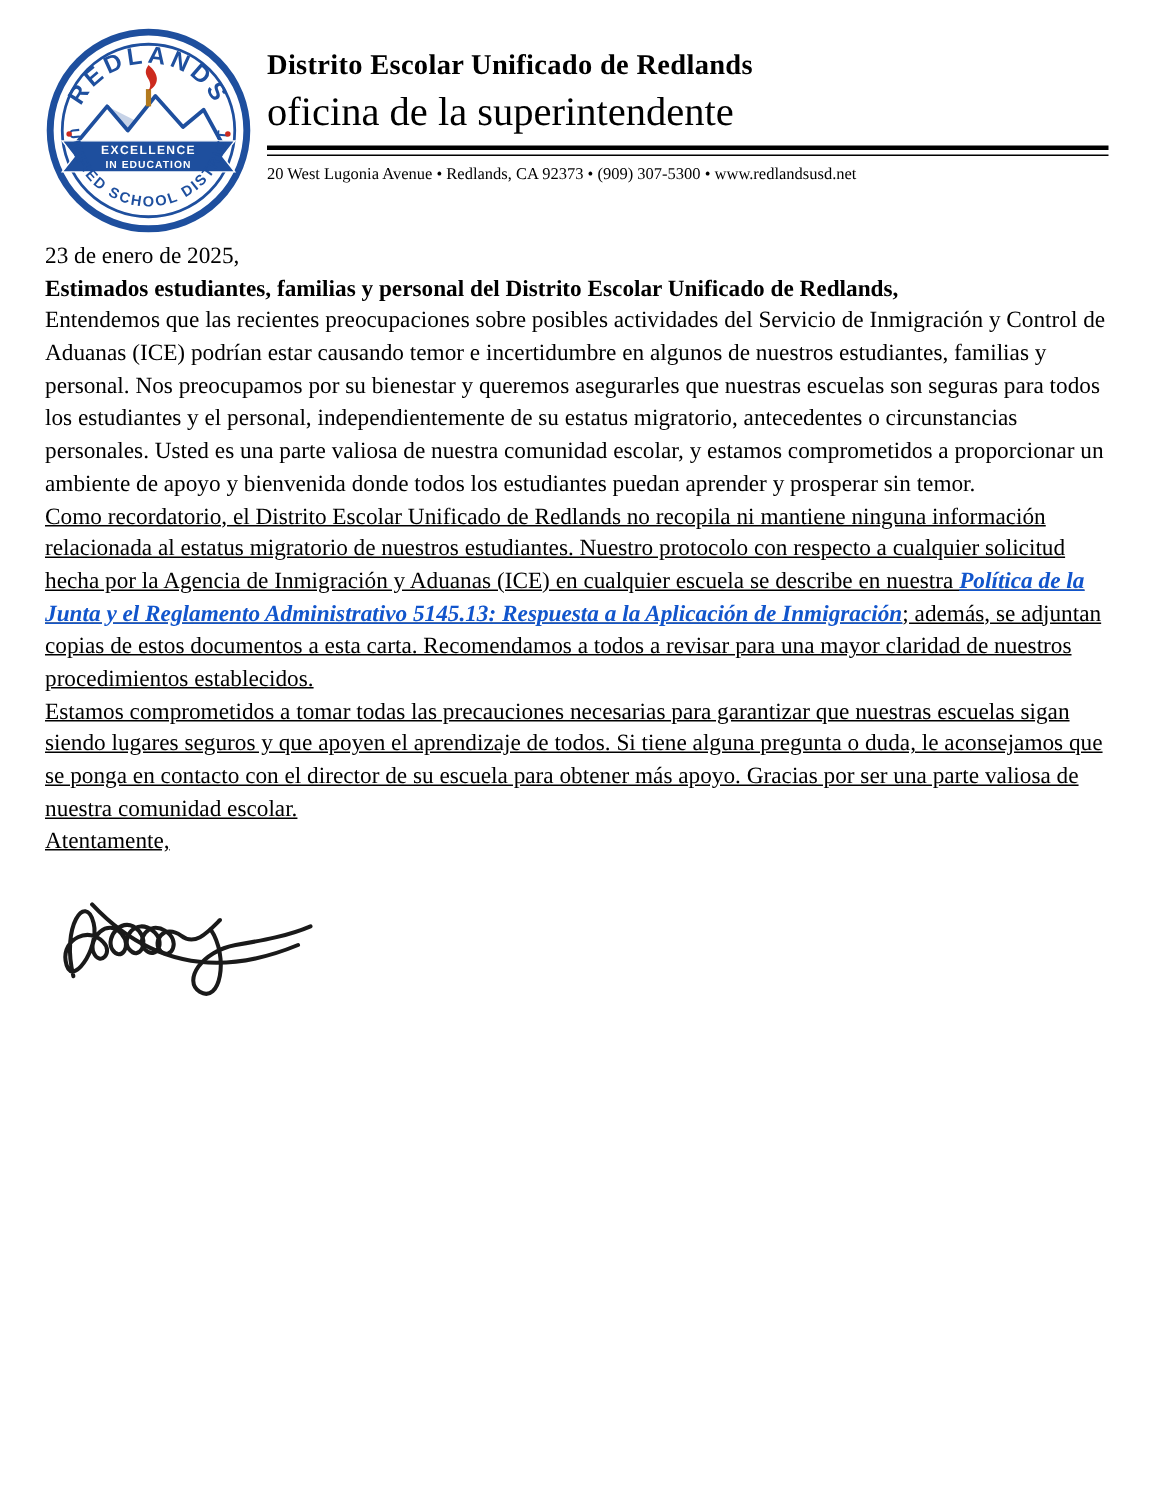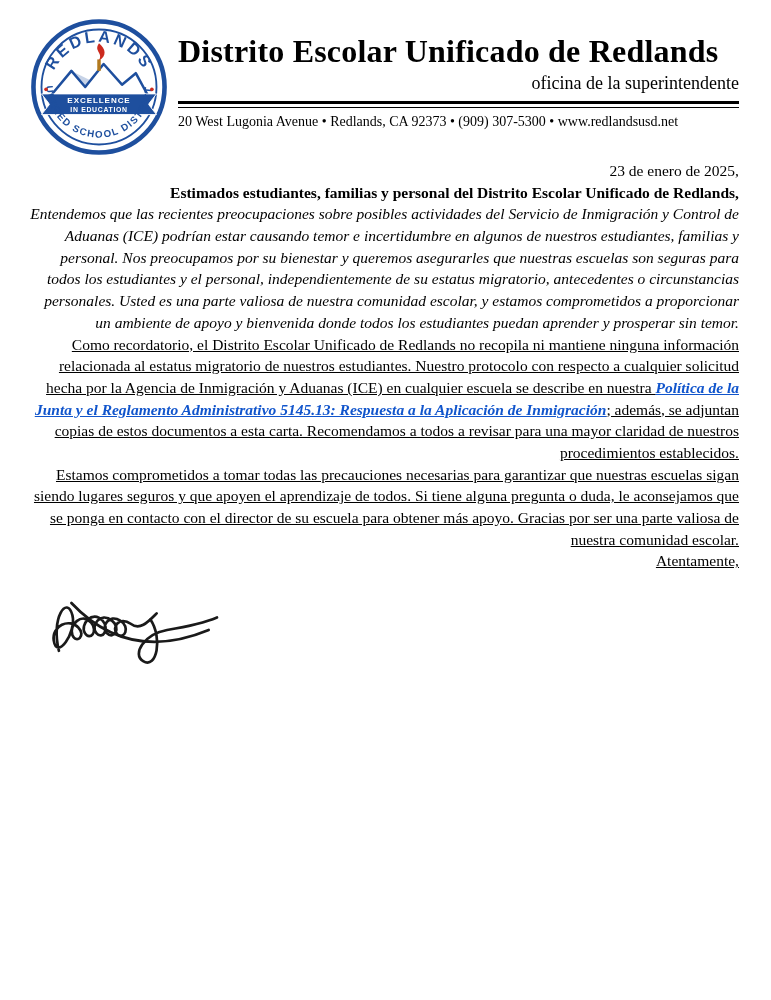--- a/index.html
+++ b/index.html
@@ -13,45 +13,44 @@
     overflow: hidden;
     box-sizing: border-box;
     padding: 16px 32px 0 30px;
   }
   
   .letterhead { display: flex; align-items: flex-start; }
   .logo { width: 138px; height: 142px; flex: 0 0 auto; margin-top: 2px; }
   .head-text { flex: 1 1 auto; padding-left: 10px; margin-top: 18px; }
   .district-name {
     margin: 0;
-    font-size: 32px;
+    font-size: 19px;
     font-weight: bold;
     letter-spacing: 0.2px;
     line-height: 1.1;
   }
   .office {
-    font-size: 18px;
+    font-size: 27px;
     margin-top: 4px;
     line-height: 1.15;
-    text-align: right;
   }
   .rule {
     margin-top: 7px;
     height: 3px;
     border-top: 3px solid #000;
     border-bottom: 1px solid #000;
   }
-  .address { font-size: 14px; margin-top: 6px; }
+  .address { font-size: 11px; margin-top: 6px; }
 
   
-  .body { font-size: 15.5px; line-height: 1.4; text-align: right; }
+  .body { font-size: 15.5px; line-height: 1.4; }
   .body p { margin: 0; }
   .date { margin-top: 38px; }
   .salutation { margin-top: 44px; font-weight: bold; }
-  .para1 { margin-top: 18px; font-style: italic; }
+  .para1 { margin-top: 18px; }
   .para { margin-top: 20px; text-decoration: underline; }
   .policy-link {
     color: #1155cc;
     font-weight: bold;
     font-style: italic;
     text-decoration: underline;
   }
   .closing { margin-top: 46px; text-decoration: underline; }
   .signature { margin-top: 6px; height: 108px; width: 260px; }
   .signer-name { margin-top: 6px; }

